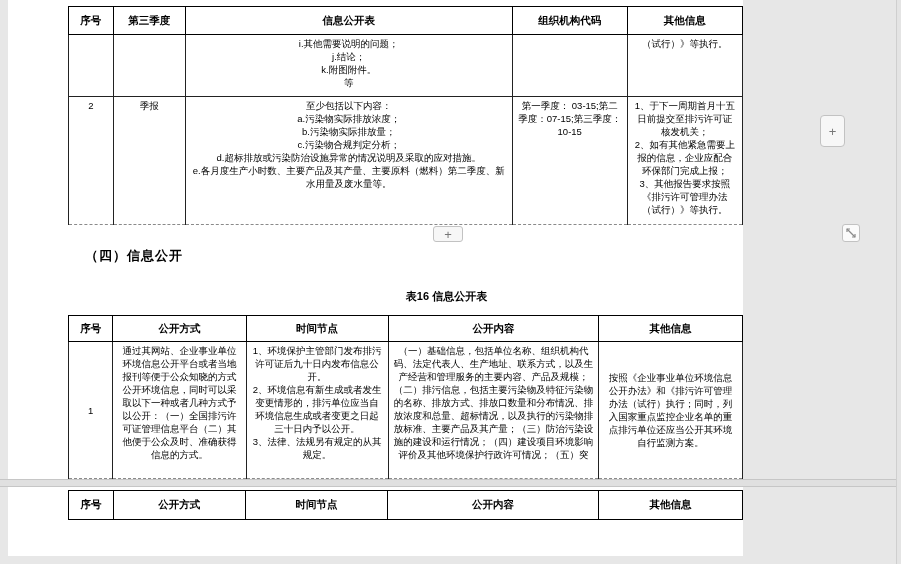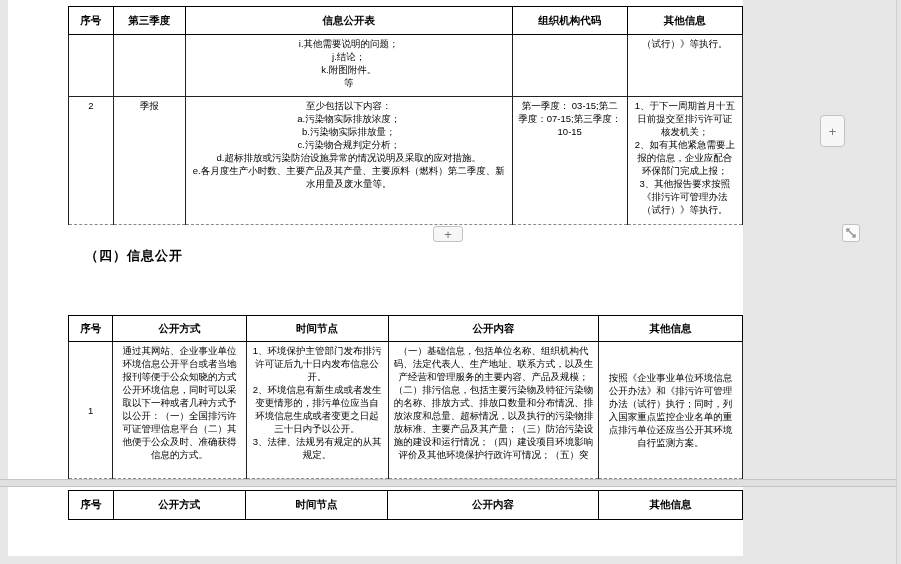--- a/index.html
+++ b/index.html
@@ -121,20 +121,21 @@
     <svg width="14" height="14" viewBox="0 0 14 14">
       <g stroke="#8a8a8a" stroke-width="1.2" fill="none">
         <path d="M3 3 L11 11"></path>
         <path d="M3 6 L3 3 L6 3"></path>
         <path d="M11 8 L11 11 L8 11"></path>
       </g>
     </svg>
   </div>
 
   <div class="section-heading">（四）信息公开</div>
+  <div class="table-caption">表16  信息公开表</div>
 
   <table class="doc-table" id="t2">
     <colgroup>
       <col style="width:49px">
         <col style="width:148px">
         <col style="width:160px">
       <col style="width:238px">
         <col style="width:162px">
     </colgroup>
     <tbody>

